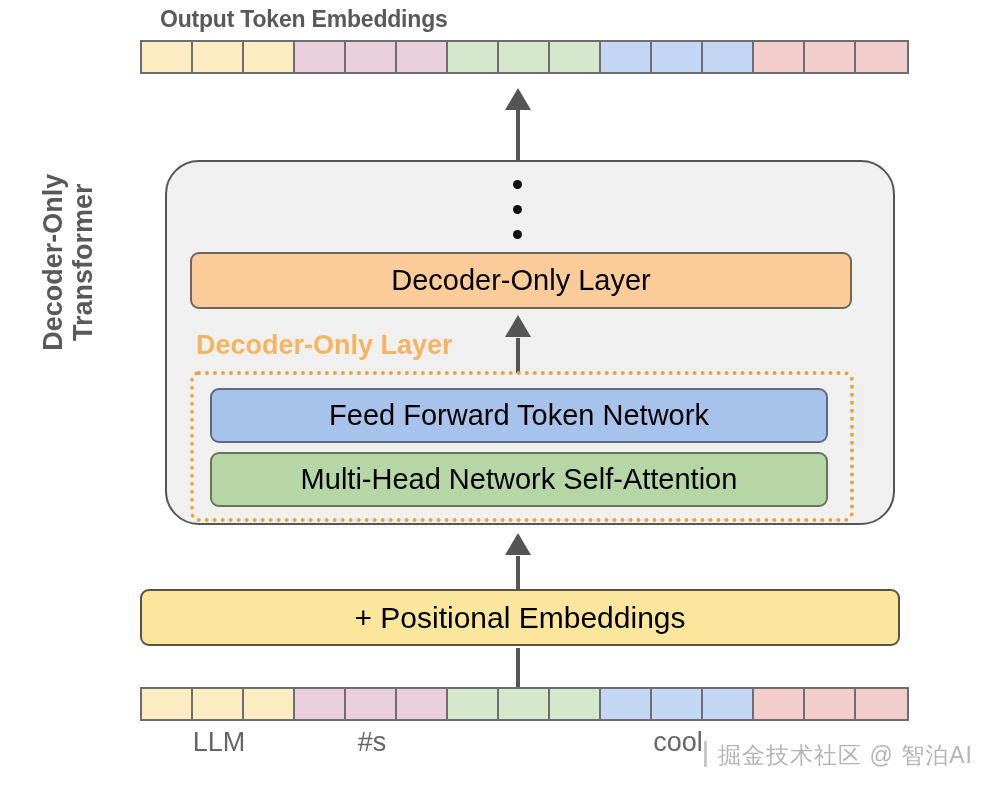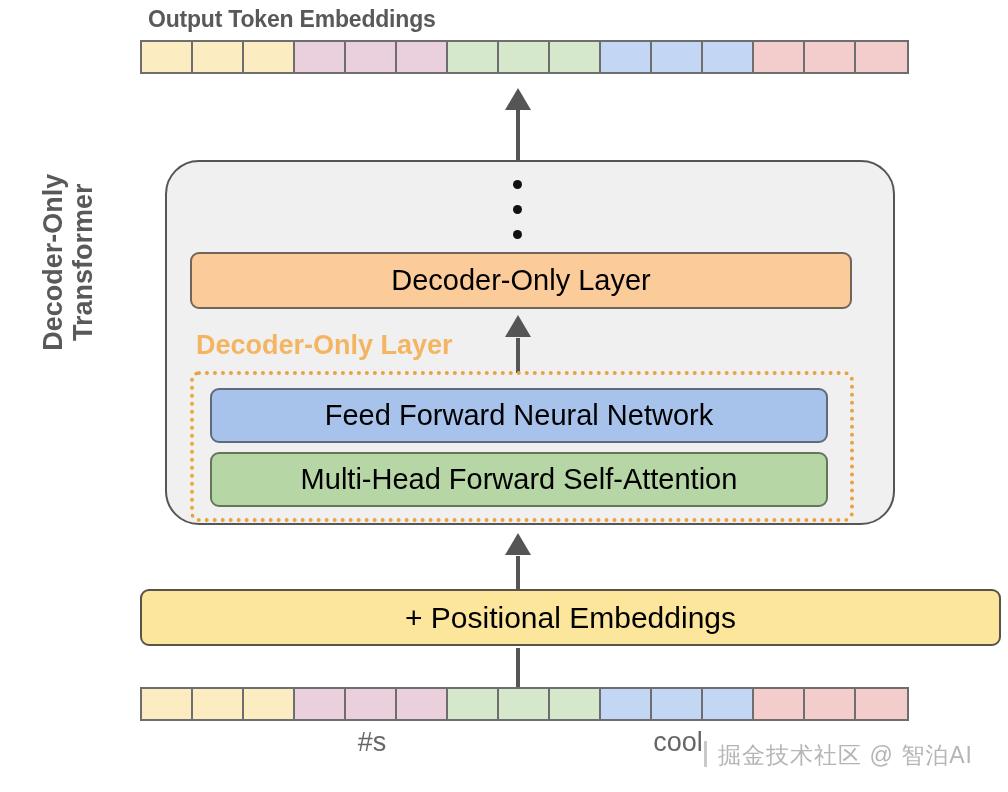--- a/index.html
+++ b/index.html
@@ -19,20 +19,21 @@
   }
 
   
   .section-label {
     position: absolute;
     font-weight: bold;
     color: #595959;
     font-size: 23px;
     letter-spacing: -0.2px;
     white-space: nowrap;
+    margin-left: 12px;
   }
 
   
   #side-label {
     position: absolute;
     left: -62px;
     top: 232px;
     width: 260px;
     text-align: center;
     transform: rotate(-90deg);
@@ -108,21 +109,21 @@
     left: 210px; top: 388px; width: 618px; height: 55px;
     background: #a7c3ec;
     border-color: #5f6b7a;
   }
   #attention-box {
     left: 210px; top: 452px; width: 618px; height: 55px;
     background: #b6d7a5;
     border-color: #66755c;
   }
   #positional-box {
-    left: 140px; top: 589px; width: 861px; height: 57px;
+    left: 140px; top: 589px; width: 760px; height: 57px;
     background: #fce69c;
     border-color: #5a5248;
     font-size: 30px;
   }
 
   
   #dotted-box {
     position: absolute;
     left: 190px;
     top: 371px;
@@ -237,38 +238,39 @@
 
   <div class="layer-box" id="decoder-layer-box">Decoder-Only Layer</div>
 
   <div class="arrow-shaft" style="left:516px; top:338px; height:35px;"></div>
   <div class="arrow-head" style="left:505px; top:315px;"></div>
 
   <div id="dotted-label">Decoder-Only Layer</div>
 
   <div id="dotted-box"></div>
 
-  <div class="layer-box" id="ffn-box">Feed Forward Neural Network</div>
-
-  <div class="layer-box" id="attention-box">Multi-Head Forward Self-Attention</div>
+  <div class="layer-box" id="ffn-box">Feed Forward Token Network</div>
+
+  <div class="layer-box" id="attention-box">Multi-Head Network Self-Attention</div>
 
   <div class="arrow-shaft" style="left:516px; top:556px; height:34px;"></div>
   <div class="arrow-head" style="left:505px; top:533px;"></div>
 
   <div class="layer-box" id="positional-box">+ Positional Embeddings</div>
 
   <div class="arrow-shaft" style="left:516px; top:648px; height:40px;"></div>
 
 
   <div class="token-row" id="input-token-row" style="left:140px; top:687px; width:760px;">
       <div class="token-group" style="left: 0px;">
         <div class="token-cell" style="background: rgb(252, 236, 194);"></div>
         <div class="token-cell" style="background: rgb(252, 236, 194);"></div>
         <div class="token-cell" style="background: rgb(252, 236, 194);"></div>
       </div>
+      <div class="token-caption" style="position: absolute; left: 0px; width: 158px; top: 40px;">LLM</div>
       <div class="token-group" style="left: 153px;">
         <div class="token-cell" style="background: rgb(234, 207, 220);"></div>
         <div class="token-cell" style="background: rgb(234, 207, 220);"></div>
         <div class="token-cell" style="background: rgb(234, 207, 220);"></div>
       </div>
       <div class="token-caption" style="position: absolute; left: 153px; width: 158px; top: 40px;">#s</div>
       <div class="token-group" style="left: 306px;">
         <div class="token-cell" style="background: rgb(214, 232, 204);"></div>
         <div class="token-cell" style="background: rgb(214, 232, 204);"></div>
         <div class="token-cell" style="background: rgb(214, 232, 204);"></div>

